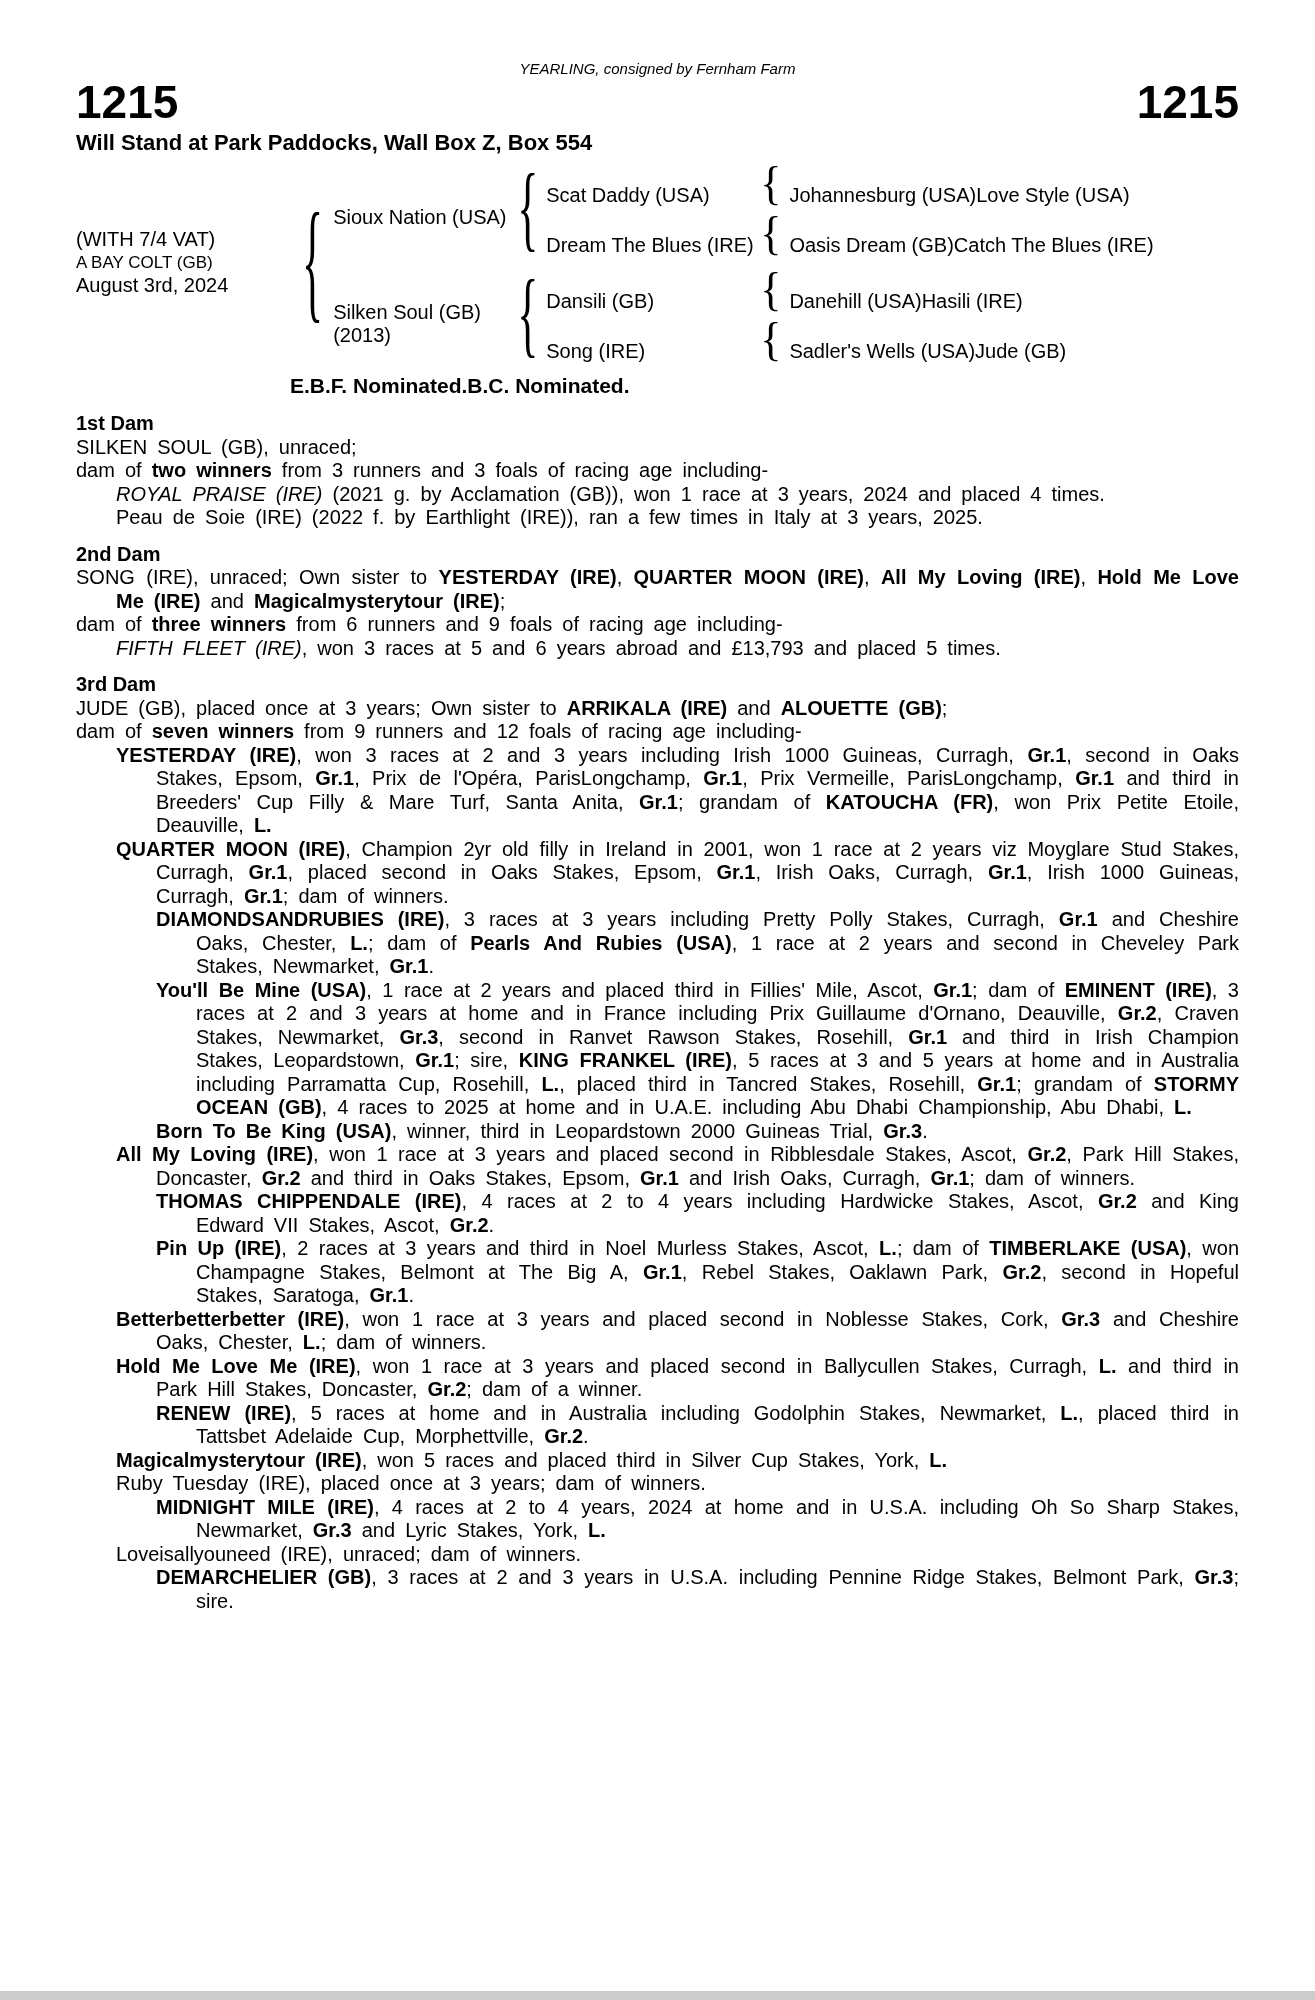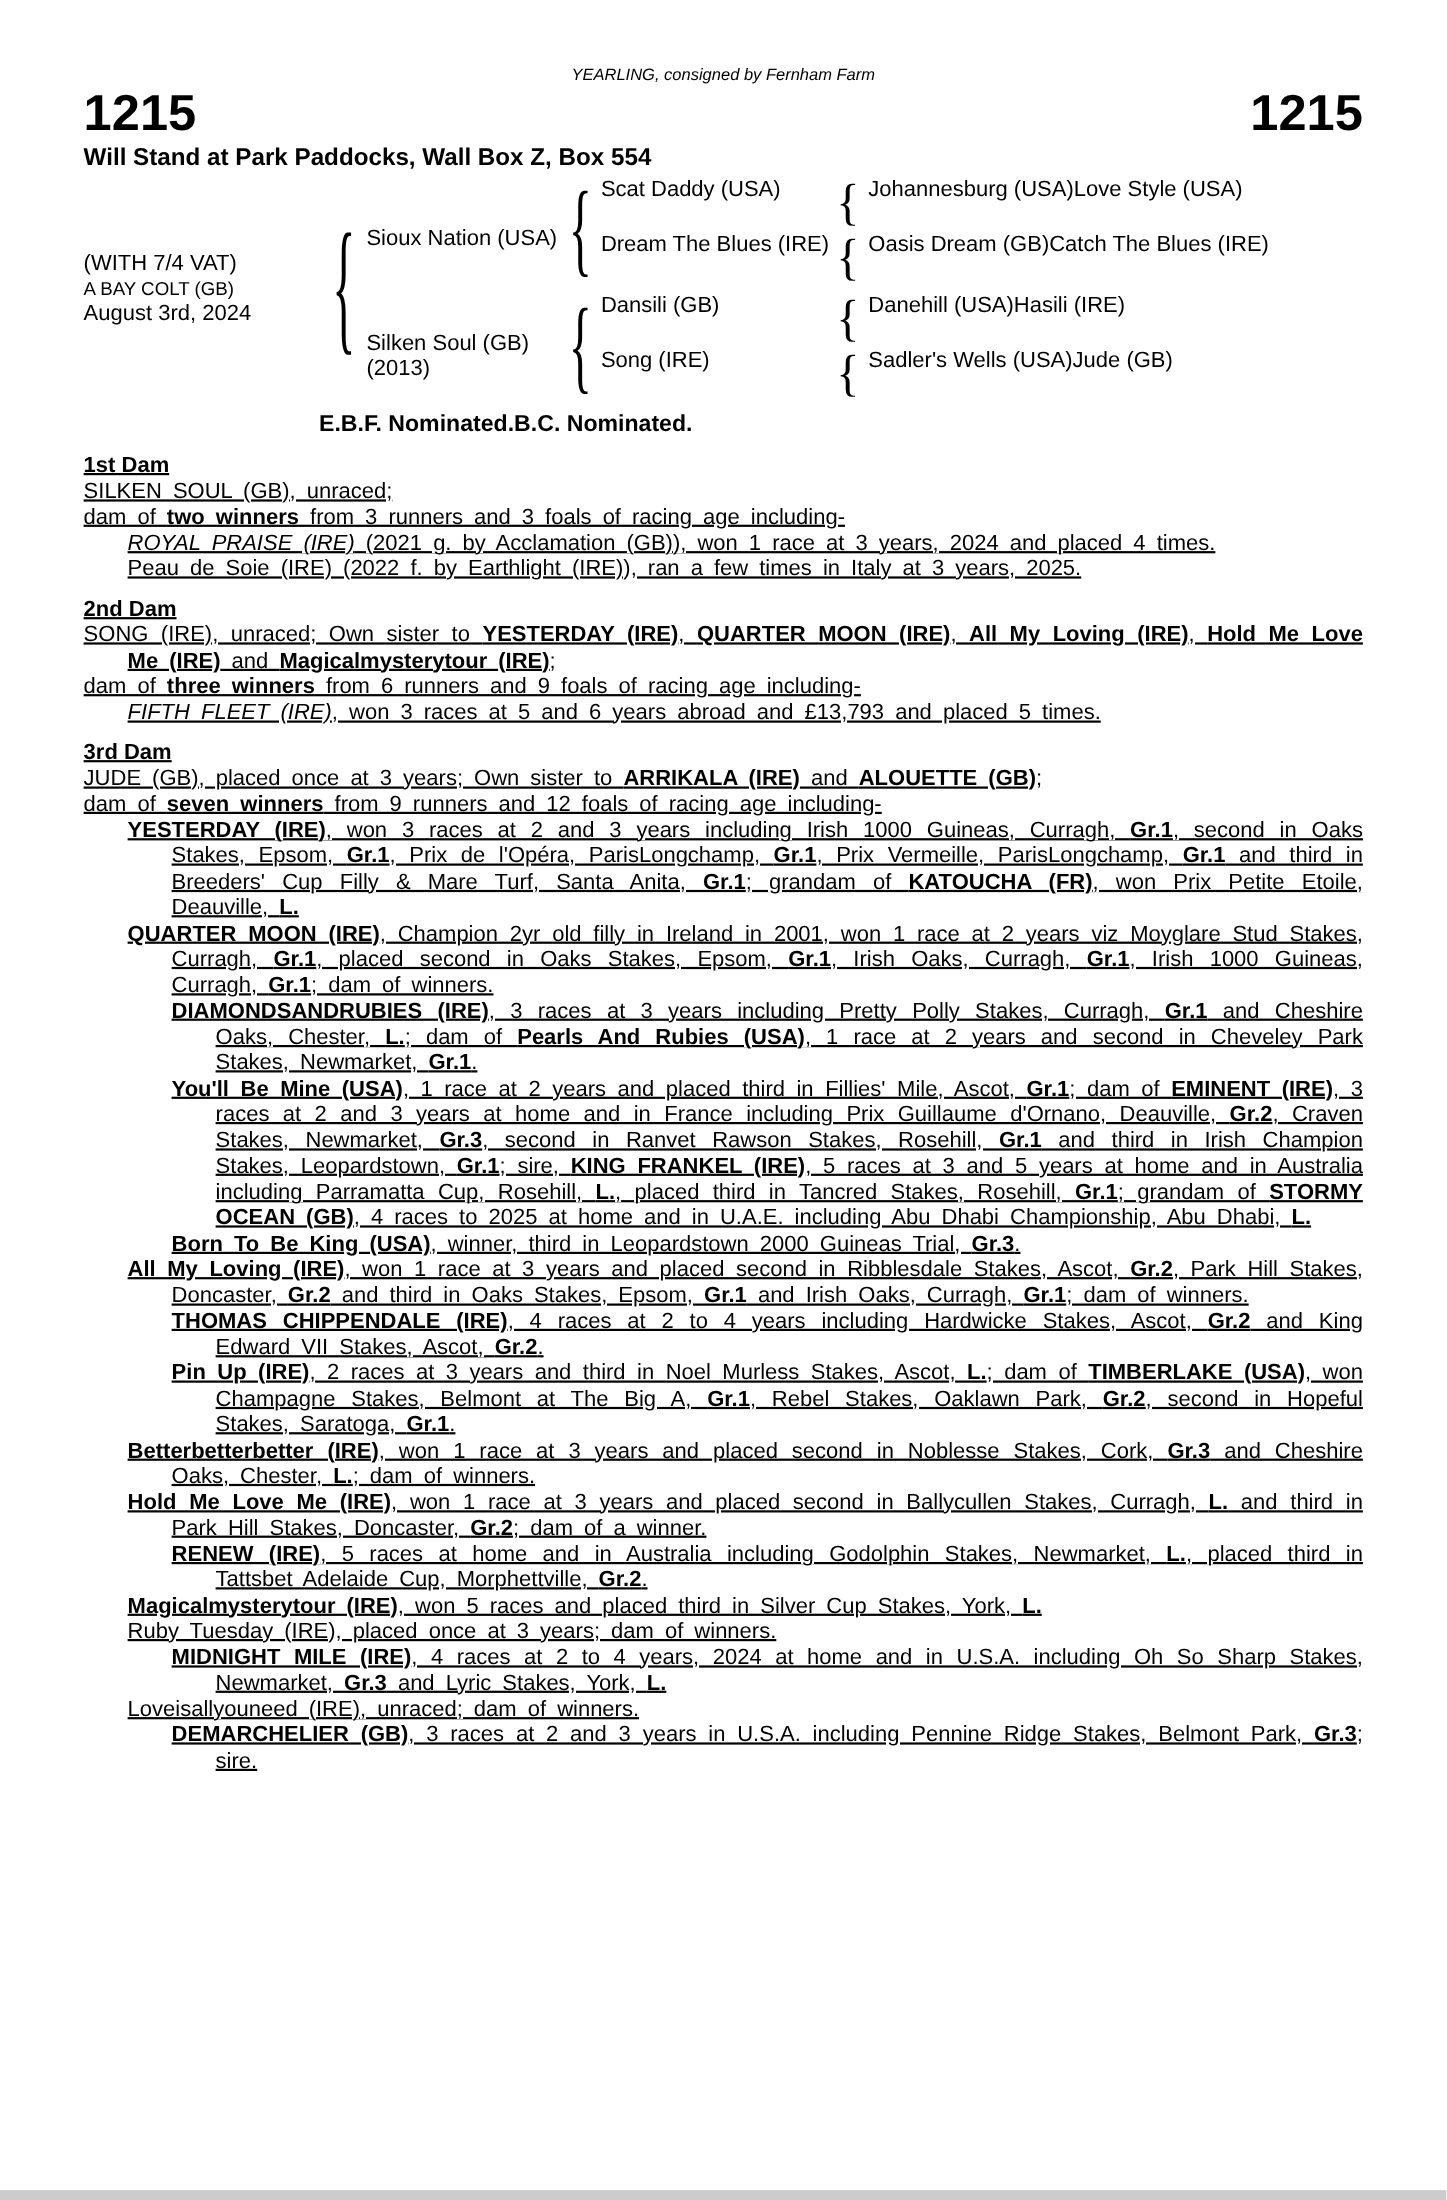--- a/index.html
+++ b/index.html
@@ -19,38 +19,38 @@
   .stand { font-weight: bold; font-size: 22px; margin-top: 5px; }
 
   
   .pedigree { display: flex; align-items: center; margin-top: 6px; }
   .ped-col1 { width: 222px; line-height: 23px; }
   .colt-name { font-weight: normal; font-size: 17px; }
   .ped-parents { display: flex; flex-direction: column; gap: 12px; }
   .parent-block { display: flex; align-items: center; }
   .parent-name { width: 182px; white-space: nowrap; line-height: 23px; margin-top: 17px; }
   .gp-col { display: flex; flex-direction: column; gap: 6px; }
-  .gp-block { display: flex; align-items: flex-start; }
+  .gp-block { display: flex; align-items: flex-end; }
   .gp-name { width: 212px; white-space: nowrap; line-height: 21px; }
   .ggp-col { display: flex; flex-direction: row; }
   .ggp { line-height: 21px; white-space: nowrap; }
   .brace {
     font-family: "Liberation Serif", "DejaVu Serif", serif;
     font-size: 44px; font-weight: normal; line-height: 1;
     user-select: none; flex: 0 0 auto;
   }
   .brace-sm { transform: scaleY(1.05); margin: 0 8px 0 2px; }
   .brace-md { transform: scaleY(2.15); margin: 0 8px 0 2px; }
   .brace-lg { transform: scaleY(3.05); margin: 0 10px 0 4px; }
 
   .nominations { display: flex; margin-top: 12px; margin-left: 214px; font-weight: bold; font-size: 21px; }
 
   
   .sections { margin-top: 14px; line-height: 23.5px; }
-  .section { margin-top: 13px; text-decoration: underline; }
+  .section { margin-top: 13px; }
   .section-heading { font-weight: bold; }
   p.para { margin: 0; text-align: justify; word-spacing: 4.5px; }
   .ind0 { padding-left: 40px; text-indent: -40px; }
   .ind1 { padding-left: 80px; text-indent: -40px; }
   .ind2 { padding-left: 120px; text-indent: -40px; }
   .b { font-weight: bold; }
   .i { font-style: italic; }
 
   .bottom-edge { position: absolute; left: 0; right: 0; bottom: 0; height: 9px; background: #cccccc; }
 </style>

